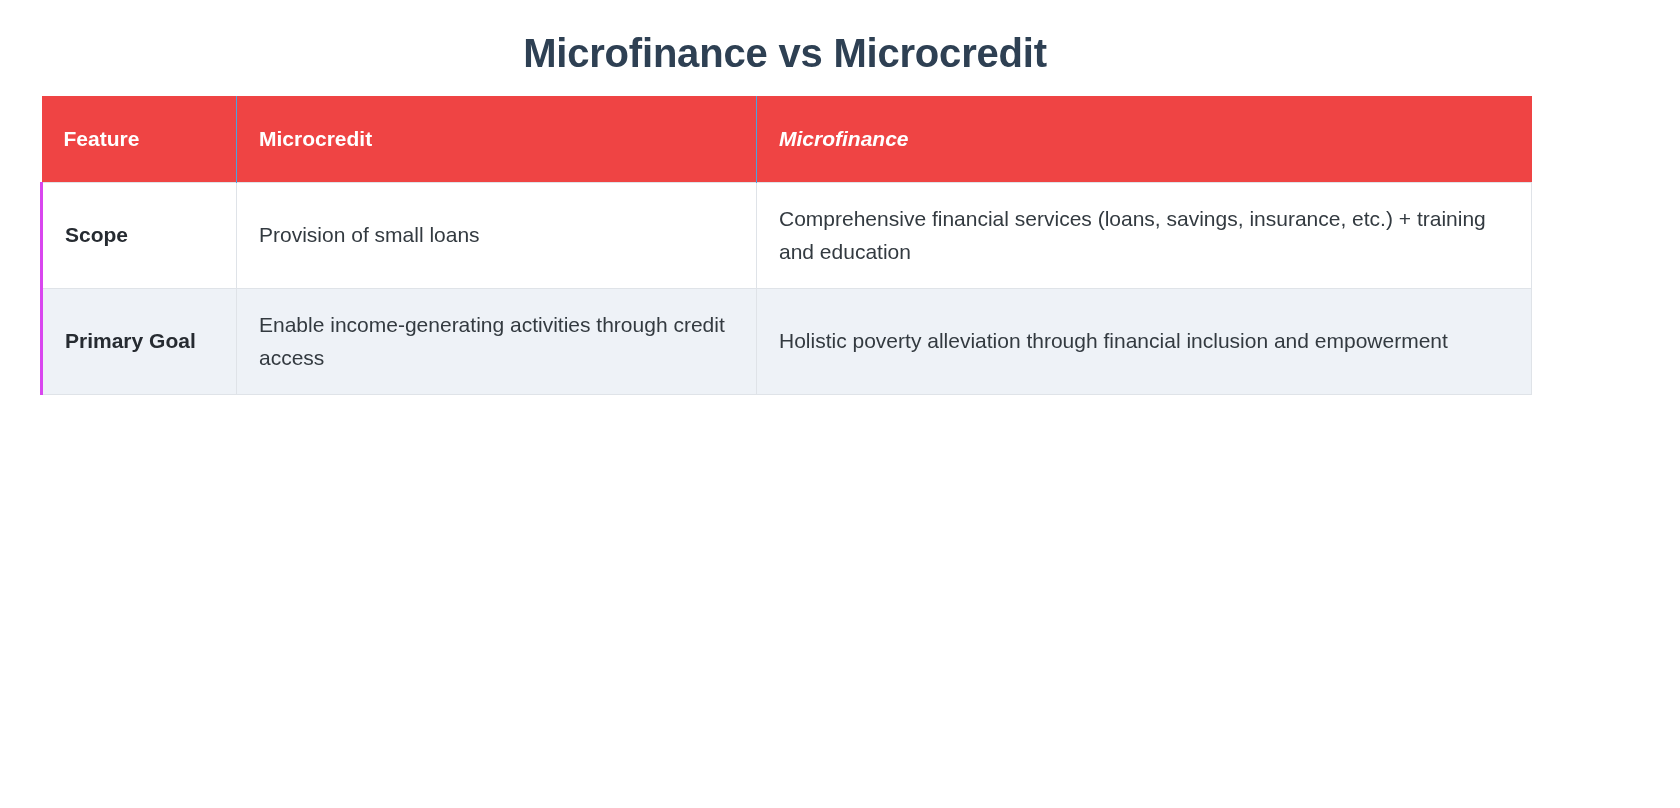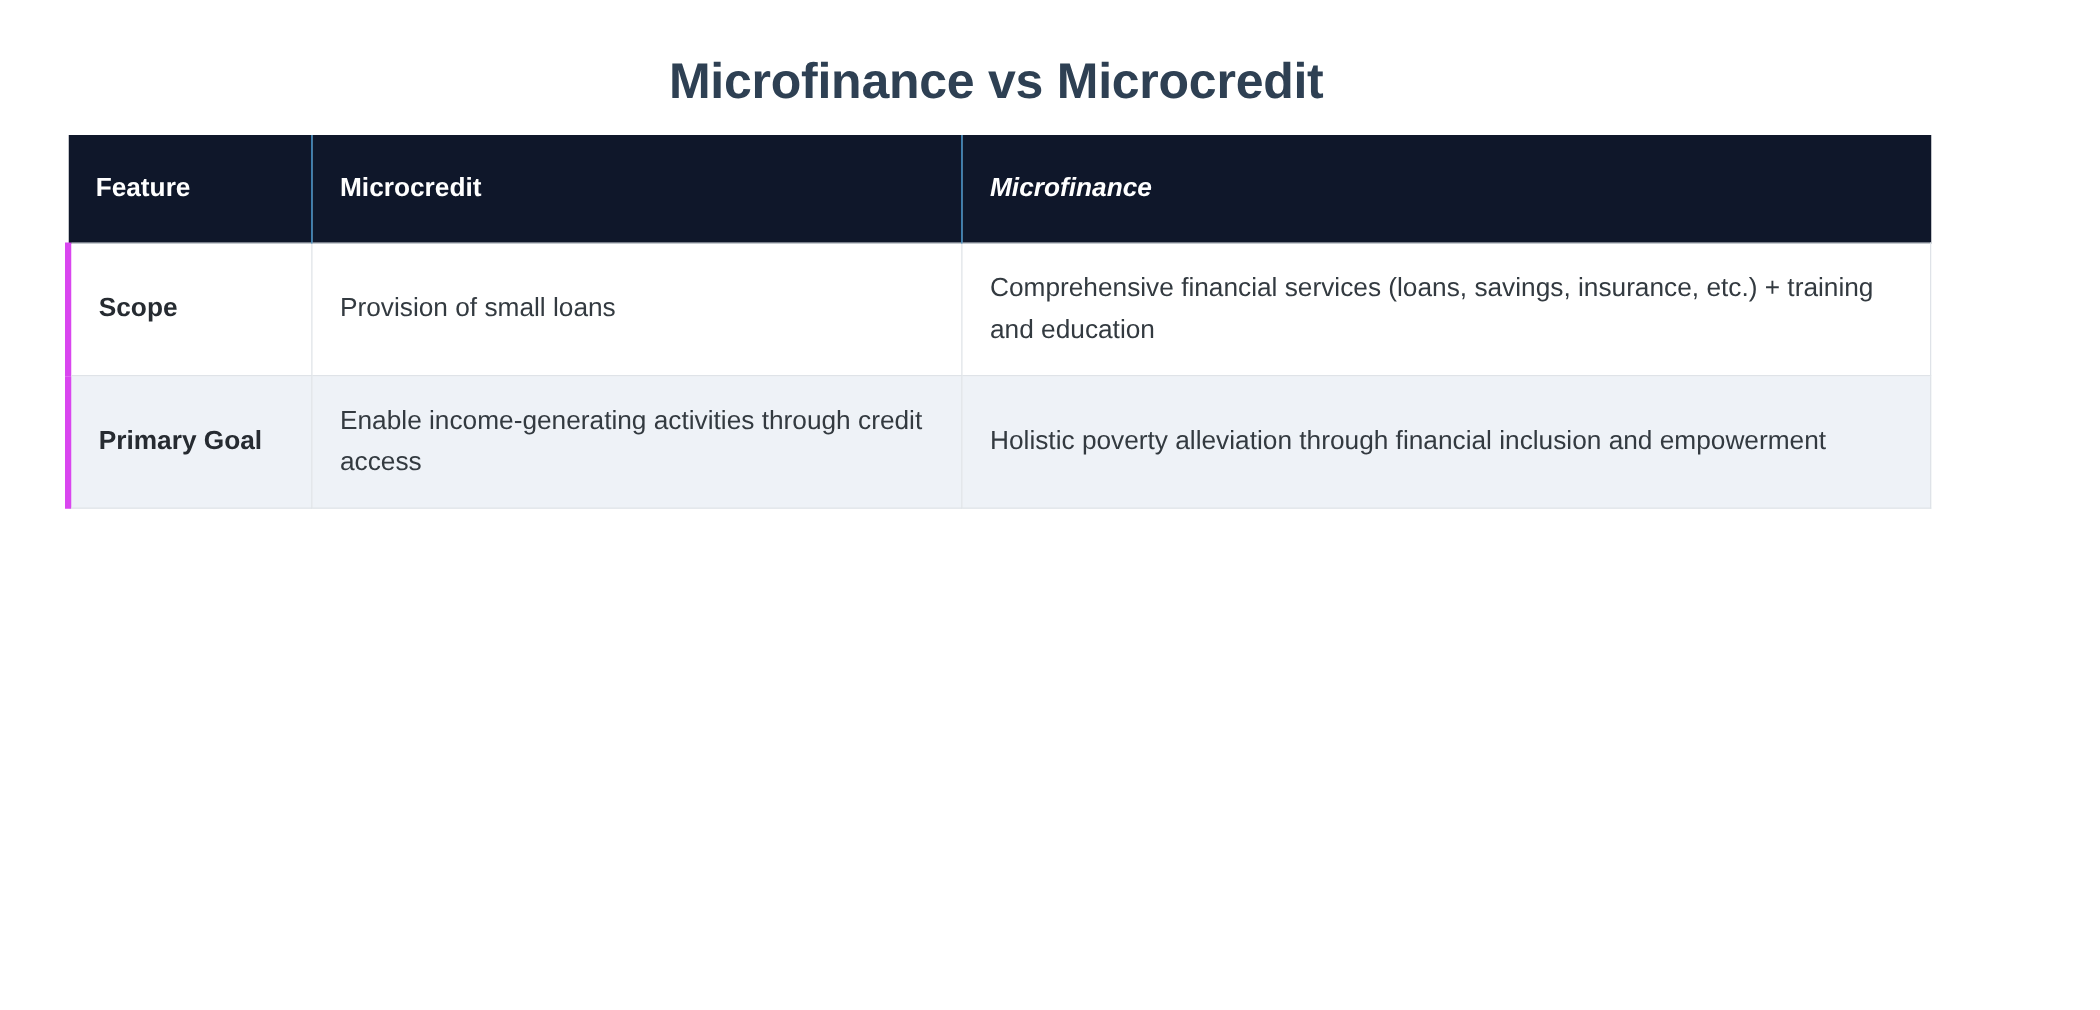--- a/index.html
+++ b/index.html
@@ -10,21 +10,21 @@
     width: 1680px;
     height: 808px;
     background: #ffffff;
     font-family: "Liberation Sans", sans-serif;
     overflow: hidden;
   }
   .page {
     width: 1680px;
     height: 808px;
     box-sizing: border-box;
-    padding: 12px;
+    padding: 0;
     position: relative;
   }
   .page-title {
     text-align: center;
     font-size: 40px;
     font-weight: bold;
     color: #2e4053;
     letter-spacing: -0.2px;
     margin: 0;
     padding-top: 28px;
@@ -41,21 +41,21 @@
     border-collapse: collapse;
     width: 1490px;
     table-layout: fixed;
     background: #ffffff;
   }
   table.compare col.c-feature  { width: 195px; }
   table.compare col.c-colb     { width: 520px; }
   table.compare col.c-colc     { width: 775px; }
 
   table.compare thead th {
-    background: #0f172a;
+    background: #ef4444;
     color: #ffffff;
     font-size: 21px;
     font-weight: bold;
     text-align: left;
     padding: 30px 22px;
     height: 26px;
     vertical-align: middle;
     border-right: 1px solid #4aa3de;
     border-left: none;
   }
@@ -66,21 +66,21 @@
     color: #333a40;
     padding: 20px 22px;
     vertical-align: middle;
     line-height: 1.55;
     border: 1px solid #dfe3e8;
     border-left: none;
     border-right: 1px solid #dfe3e8;
   }
   table.compare tbody td:last-child { border-right: 1px solid #dfe3e8; }
   table.compare tbody tr td:first-child {
-    border-left: 5px solid #d946ef;
+    border-left: 3px solid #d946ef;
     font-weight: bold;
     color: #262b31;
   }
   table.compare tbody tr:nth-child(even) td {
     background: #eef2f7;
   }
   table.compare tbody tr:nth-child(odd) td {
     background: #ffffff;
   }
   .cell-feature { font-weight: bold; }

